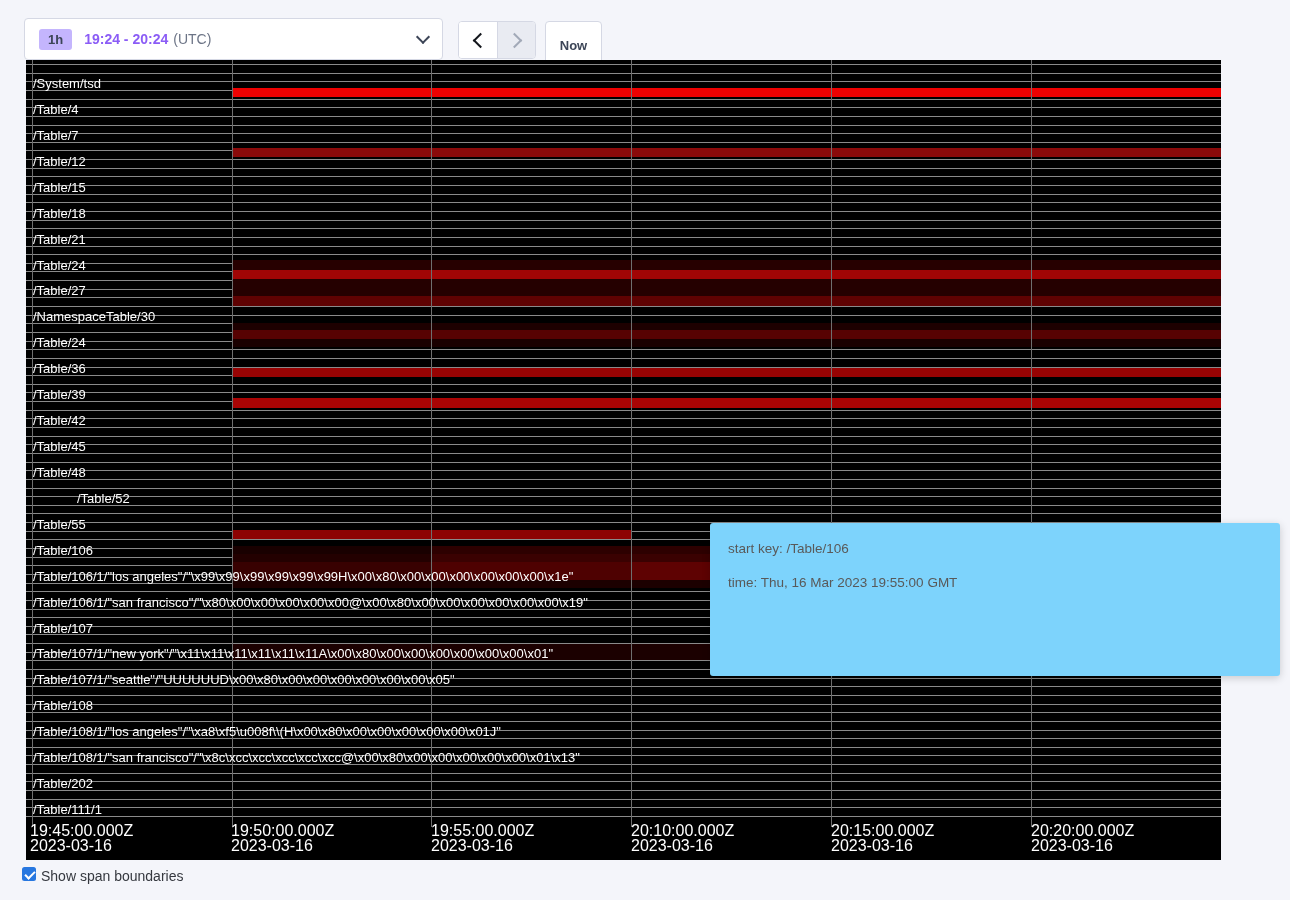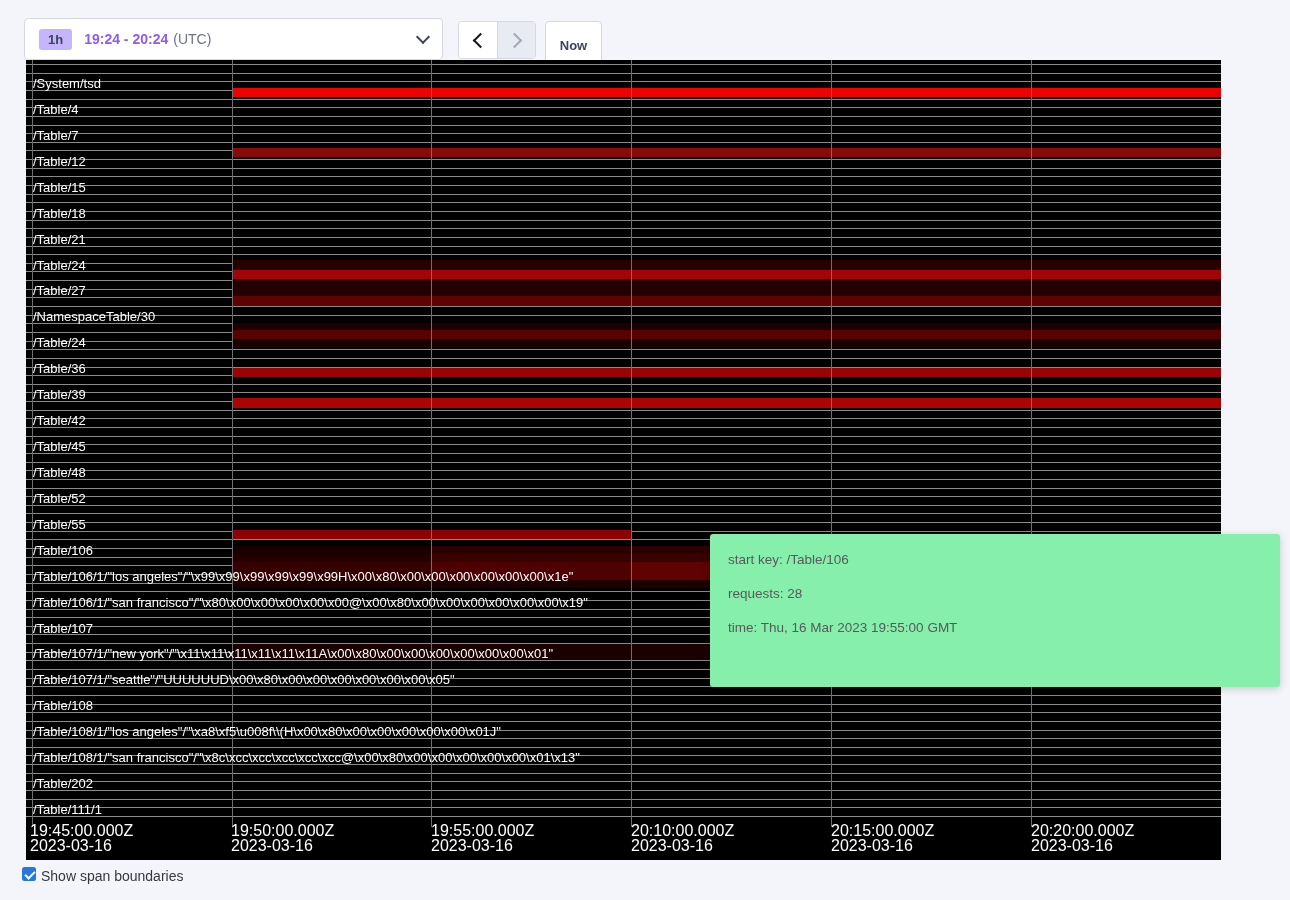--- a/index.html
+++ b/index.html
@@ -36,22 +36,22 @@
   }
   .vline{position:absolute;top:0;width:1px;height:767px;background:#6f6f6f;z-index:3}
   .band-seg{position:absolute;z-index:2}
   .row-label{
     position:absolute;left:7px;transform:translateY(-50%);
     font-size:13px;color:#fff;white-space:nowrap;z-index:4;
   }
   .x-label{position:absolute;top:763px;font-size:16px;color:#fff;line-height:15px;z-index:4;white-space:nowrap}
   
   .kv-tooltip{
-    position:absolute;left:710px;top:534px;width:570px;height:153px;box-sizing:border-box;
-    background:#86efac;border-radius:3px;box-shadow:0 2px 8px rgba(0,0,0,.18);
+    position:absolute;left:710px;top:523px;width:570px;height:153px;box-sizing:border-box;
+    background:#7dd3fc;border-radius:3px;box-shadow:0 2px 8px rgba(0,0,0,.18);
     padding:9px 18px;z-index:10;
   }
   .kv-tooltip .tline{font-size:13.5px;color:#595959;line-height:34px;white-space:nowrap}
   
   .footer-check{position:absolute;left:22px;top:867px;width:14px;height:14px;background:#2777e0;border-radius:2.5px;cursor:pointer}
   .footer-check::after{
     content:"";position:absolute;left:4.5px;top:1.5px;width:4px;height:8px;
     border-right:2px solid #fff;border-bottom:2px solid #fff;transform:rotate(45deg);
   }
   .footer-label{position:absolute;left:41px;top:868px;font-size:14px;color:#35383f;cursor:pointer}
@@ -115,21 +115,21 @@
     <div class="row-label" style="top: 178.58px;">/Table/21</div>
     <div class="row-label" style="top: 204.51px;">/Table/24</div>
     <div class="row-label" style="top: 230.44px;">/Table/27</div>
     <div class="row-label" style="top: 256.37px;">/NamespaceTable/30</div>
     <div class="row-label" style="top: 282.3px;">/Table/24</div>
     <div class="row-label" style="top: 308.23px;">/Table/36</div>
     <div class="row-label" style="top: 334.16px;">/Table/39</div>
     <div class="row-label" style="top: 360.09px;">/Table/42</div>
     <div class="row-label" style="top: 386.02px;">/Table/45</div>
     <div class="row-label" style="top: 411.95px;">/Table/48</div>
-    <div class="row-label" style="top: 437.88px;">/Table/52</div>
+    <div class="row-label" style="top: 437.88px; margin-left: 44px;">/Table/52</div>
     <div class="row-label" style="top: 463.81px;">/Table/55</div>
     <div class="row-label" style="top: 489.74px;">/Table/106</div>
     <div class="row-label" style="top: 515.67px;">/Table/106/1/"los angeles"/"\x99\x99\x99\x99\x99\x99H\x00\x80\x00\x00\x00\x00\x00\x00\x1e"</div>
     <div class="row-label" style="top: 541.6px;">/Table/106/1/"san francisco"/"\x80\x00\x00\x00\x00\x00@\x00\x80\x00\x00\x00\x00\x00\x00\x19"</div>
     <div class="row-label" style="top: 567.53px;">/Table/107</div>
     <div class="row-label" style="top: 593.46px;">/Table/107/1/"new york"/"\x11\x11\x11\x11\x11\x11A\x00\x80\x00\x00\x00\x00\x00\x00\x01"</div>
     <div class="row-label" style="top: 619.39px;">/Table/107/1/"seattle"/"UUUUUUD\x00\x80\x00\x00\x00\x00\x00\x00\x05"</div>
     <div class="row-label" style="top: 645.32px;">/Table/108</div>
     <div class="row-label" style="top: 671.25px;">/Table/108/1/"los angeles"/"\xa8\xf5\u008f\\(H\x00\x80\x00\x00\x00\x00\x00\x01J"</div>
     <div class="row-label" style="top: 697.18px;">/Table/108/1/"san francisco"/"\x8c\xcc\xcc\xcc\xcc\xcc@\x00\x80\x00\x00\x00\x00\x00\x01\x13"</div>
@@ -156,18 +156,17 @@
       <div>2023-03-16</div>
     </div>
     <div class="x-label" style="left: 1005px;">
       <div>20:20:00.000Z</div>
       <div>2023-03-16</div>
     </div>
   </div>
 
 <div class="kv-tooltip">
   <div class="tline">start key: /Table/106</div>
-  <div class="tline">requests: 28</div>
   <div class="tline">time: Thu, 16 Mar 2023 19:55:00 GMT</div>
 </div>
 
 <span class="footer-check"></span>
 <span class="footer-label">Show span boundaries</span>
 
 </body></html>

